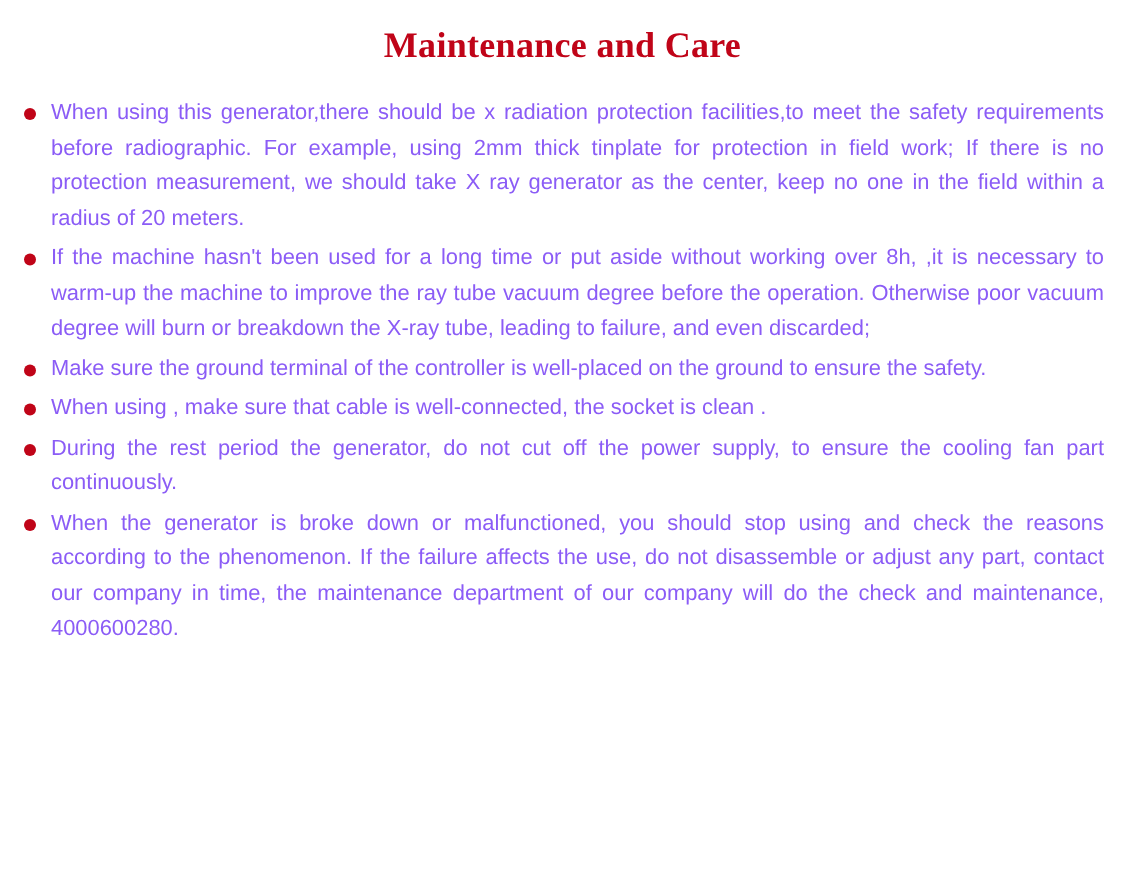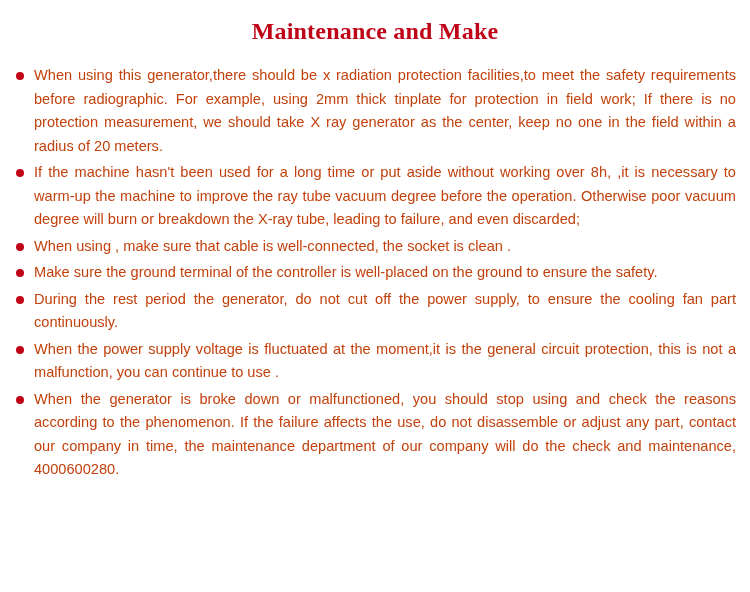--- a/index.html
+++ b/index.html
@@ -38,67 +38,63 @@
     padding: 0 14px 0 14px;
   }
   ul.items li {
     position: relative;
     padding-left: 20px;
     margin-bottom: 3px;
     font-size: 14.6px;
     line-height: 23.5px;
     text-align: justify;
     text-justify: inter-word;
-    color: #c2410c;
+    color: #8b5cf6;
   }
   ul.items li .bullet {
     position: absolute;
     left: 2px;
     top: 8px;
     width: 8px;
     height: 8px;
     border-radius: 50%;
     background: #c00418;
     display: block;
   }
   ul.items li .text {
     display: block;
   }
 </style>
 </head>
 <body>
 
 <div class="page">
 
-  <h1 class="title">Maintenance and Make</h1>
+  <h1 class="title">Maintenance and Care</h1>
 
   <ul class="items">
     <li>
       <span class="bullet"></span>
       <span class="text">When using this generator,there should be x radiation protection facilities,to meet the safety requirements before radiographic. For example, using 2mm thick tinplate for protection in field work; If there is no protection measurement, we should take X ray generator as the center, keep no one in the field within a radius of 20 meters.</span>
     </li>
     <li>
       <span class="bullet"></span>
       <span class="text">If the machine hasn't been used for a long time or put aside without working over 8h, ,it is necessary to warm-up the machine to improve the ray tube vacuum degree before the operation. Otherwise poor vacuum degree will burn or breakdown the X-ray tube, leading to failure, and even discarded;</span>
     </li>
     <li>
       <span class="bullet"></span>
+      <span class="text">Make sure the ground terminal of the controller is well-placed on the ground to ensure the safety.</span>
+    </li>
+    <li>
+      <span class="bullet"></span>
       <span class="text">When using , make sure that cable is well-connected, the socket is clean .</span>
     </li>
     <li>
       <span class="bullet"></span>
-      <span class="text">Make sure the ground terminal of the controller is well-placed on the ground to ensure the safety.</span>
-    </li>
-    <li>
-      <span class="bullet"></span>
       <span class="text">During the rest period the generator, do not cut off the power supply, to ensure the cooling fan part continuously.</span>
-    </li>
-    <li>
-      <span class="bullet"></span>
-      <span class="text">When the power supply voltage is fluctuated at the moment,it is the general circuit protection, this is not a malfunction, you can continue to use .</span>
     </li>
     <li>
       <span class="bullet"></span>
       <span class="text">When the generator is broke down or malfunctioned, you should stop using and check the reasons according to the phenomenon. If the failure affects the use, do not disassemble or adjust any part, contact our company in time, the maintenance department of our company will do the check and maintenance, 4000600280.</span>
     </li>
   </ul>
 
 </div>
 
 </body></html>

